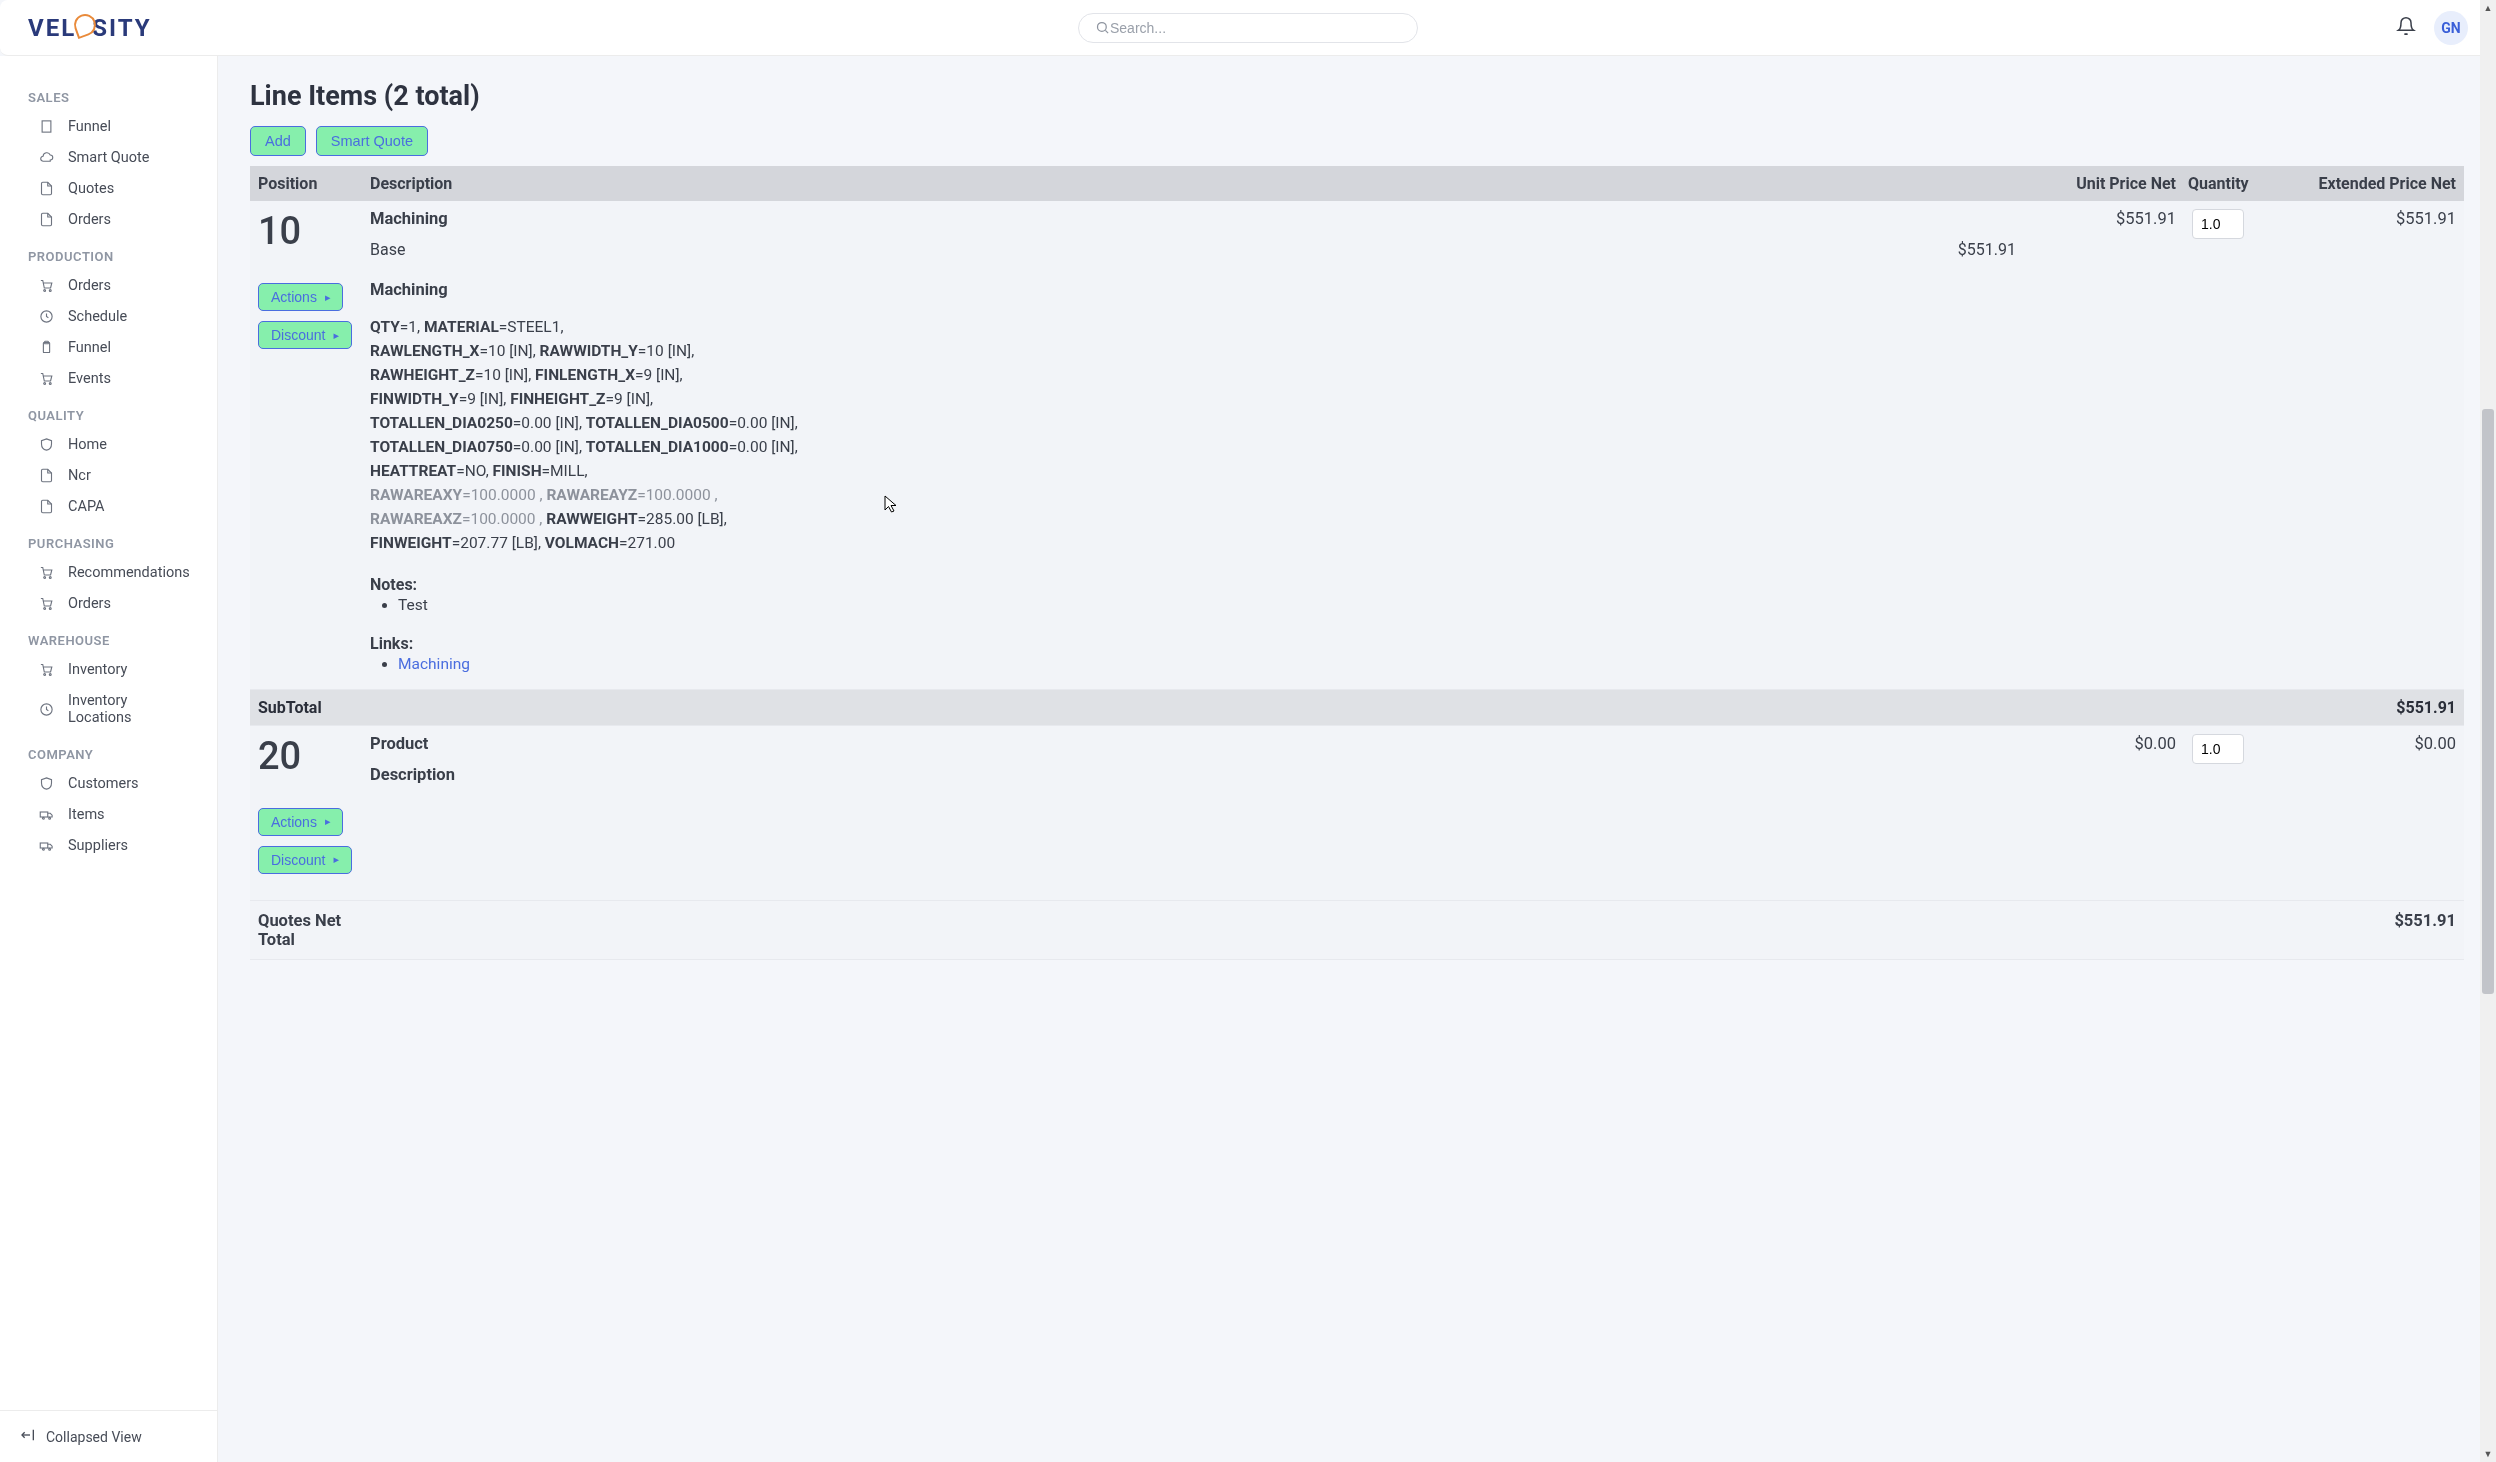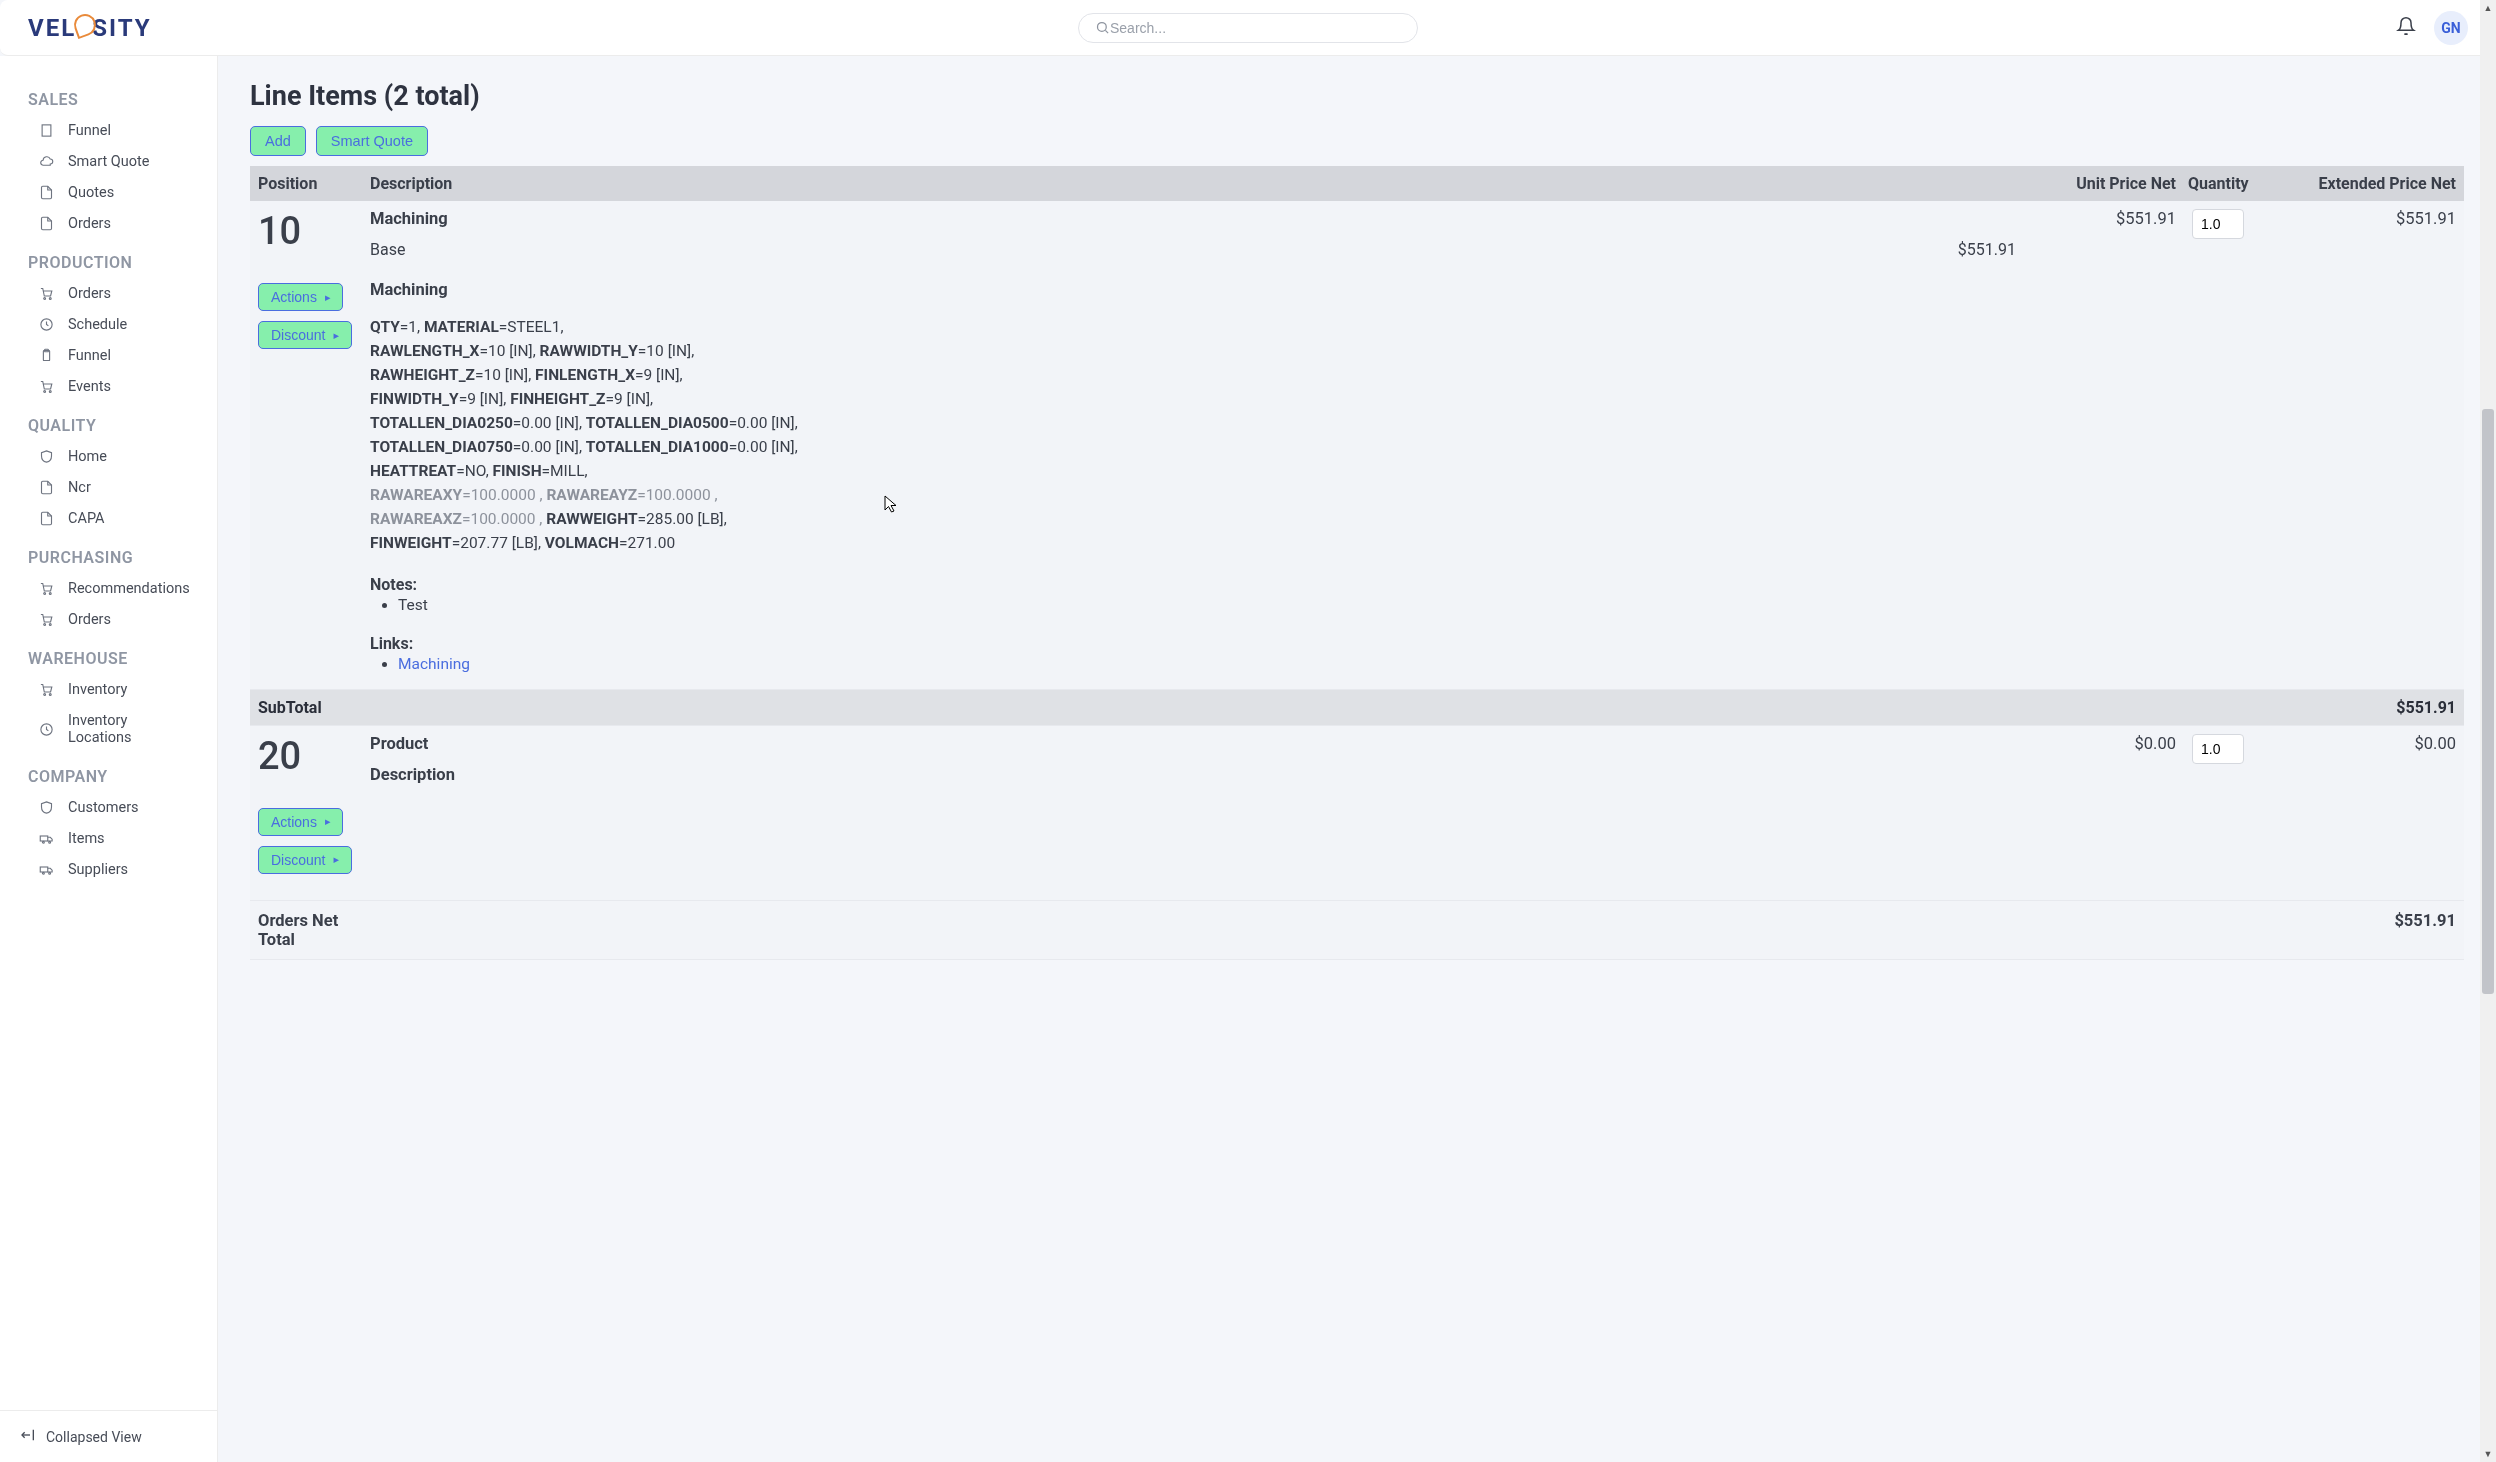--- a/index.html
+++ b/index.html
@@ -87,21 +87,21 @@
 .sidebar {
   width: 218px;
   background: #fff;
   border-right: 1px solid #ececec;
   min-height: calc(100vh - 56px);
   padding-top: 20px;
   display: flex;
   flex-direction: column;
 }
 .sb-section-label {
-  font-size: 16px;
+  font-size: 13px;
   letter-spacing: 0.5px;
   font-weight: 600;
   color: #8f96a3;
   padding: 14px 28px 6px;
   text-transform: uppercase;
 }
 .sb-item {
   display: flex;
   align-items: center;
   gap: 14px;
@@ -533,21 +533,21 @@
             </td>
             <td>
               <div class="desc-title">Product</div>
               <div class="desc-title" style="margin-top:12px">Description</div>
             </td>
             <td class="cell-unit">$0.00</td>
             <td><input class="qty-input" value="1.0" style=""></td>
             <td class="cell-ext">$0.00</td>
           </tr>
           <tr class="total">
-            <td>Orders Net Total</td>
+            <td>Quotes Net Total</td>
             <td></td>
             <td></td>
             <td></td>
             <td class="cell-ext">$551.91</td>
           </tr>
         </tbody>
     </table>
   </div>
 </div>
 

